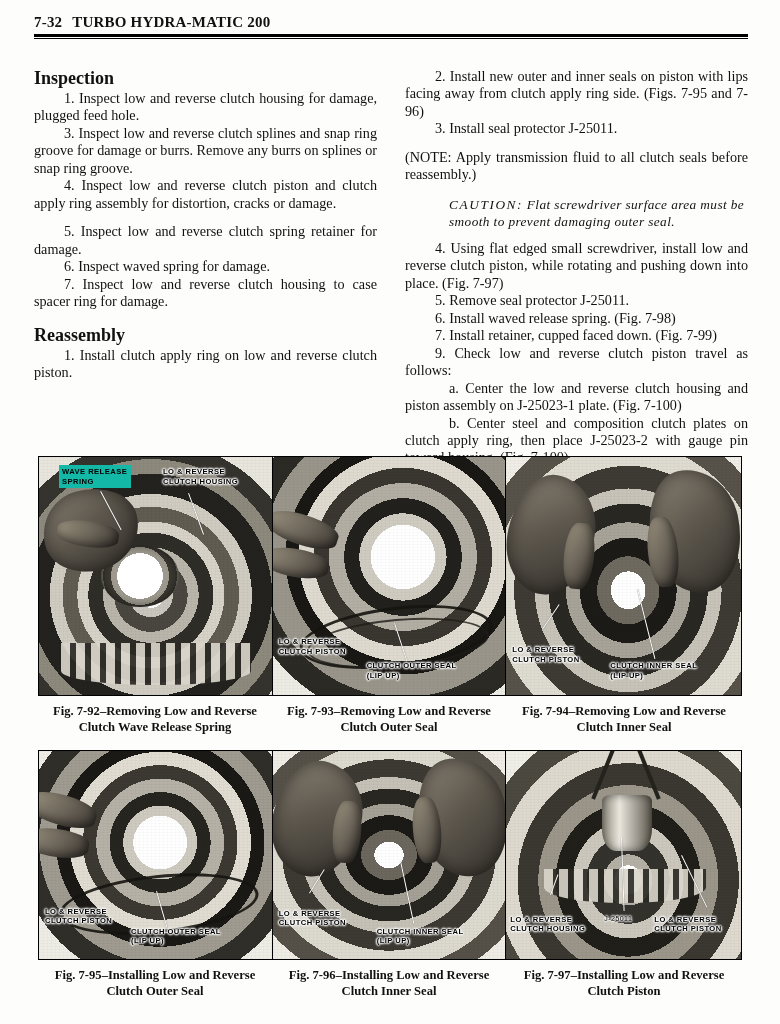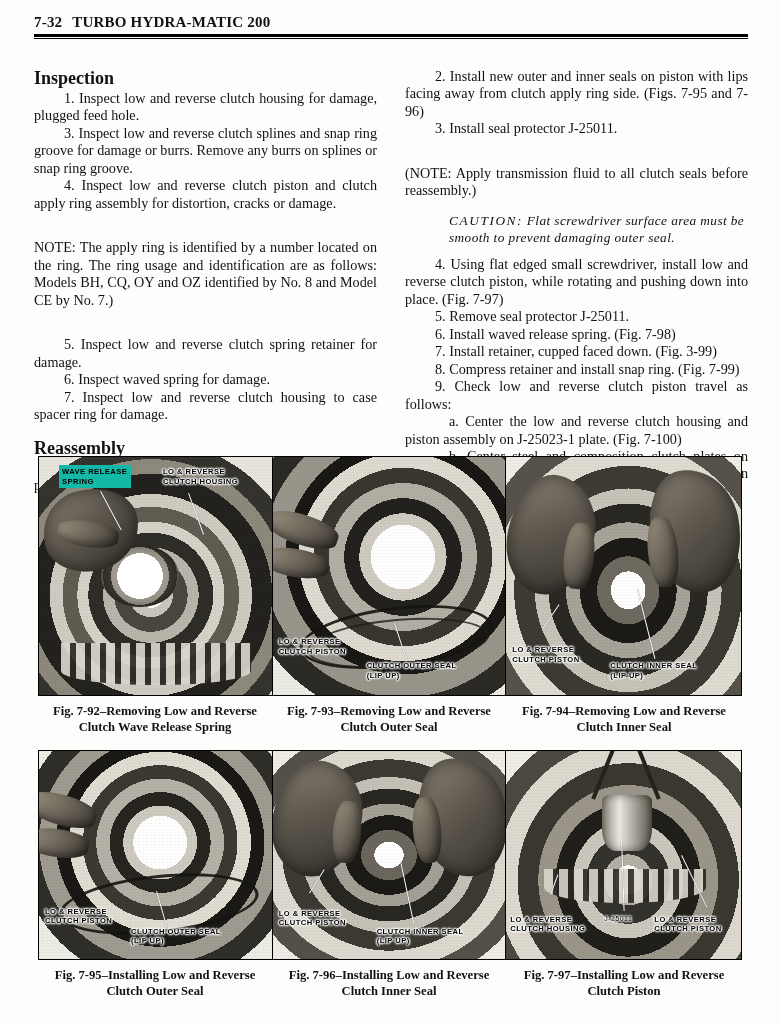--- a/index.html
+++ b/index.html
@@ -70,21 +70,21 @@
     margin: 0;
     font-size: 14.2px;
     line-height: 1.23;
     text-align: justify;
     font-family: "Liberation Serif", serif;
   }
   p.indent {
     text-indent: 30px;
   }
   p.gap-top {
-    margin-top: 27px;
+    margin-top: 11px;
   }
   p.hang {
     text-indent: 0;
   }
   p.subitem {
     text-indent: 44px;
   }
   .caution {
     margin: 12px 0 10px 0;
     padding-left: 44px;
@@ -221,40 +221,38 @@
     <div class="header-rule"></div>
   </div>
 
   <div class="columns">
 
     <div class="col">
       <div class="sec-head">Inspection</div>
       <p class="body indent">1. Inspect low and reverse clutch housing for damage, plugged feed hole.</p>
       <p class="body indent">3. Inspect low and reverse clutch splines and snap ring groove for damage or burrs. Remove any burrs on splines or snap ring groove.</p>
       <p class="body indent">4. Inspect low and reverse clutch piston and clutch apply ring assembly for distortion, cracks or damage.</p>
-      <p class="body hang gap-top">NOTE:  The apply ring is identified by a number located on the ring. The ring usage and identification are as follows: Models BH, CQ, OY and OZ identified by No. 8 and Model CE by No. 7.)</p>
       <p class="body indent gap-top">5. Inspect low and reverse clutch spring retainer for damage.</p>
       <p class="body indent">6. Inspect waved spring for damage.</p>
       <p class="body indent">7. Inspect low and reverse clutch housing to case spacer ring for damage.</p>
       <div class="sec-head" style="margin-top:14px;">Reassembly</div>
       <p class="body indent">1. Install clutch apply ring on low and reverse clutch piston.</p>
     </div>
 
     <div class="col">
       <p class="body indent">2. Install new outer and inner seals on piston with lips facing away from clutch apply ring side. (Figs. 7-95 and 7-96)</p>
       <p class="body indent">3. Install seal protector J-25011.</p>
       <p class="body hang gap-top">(NOTE:  Apply transmission fluid to all clutch seals before reassembly.)</p>
       <div class="caution">
         <span class="kw">CAUTION:</span><span> Flat screwdriver surface area must be smooth to prevent damaging outer seal.</span>
       </div>
       <p class="body indent">4. Using flat edged small screwdriver, install low and reverse clutch piston, while rotating and pushing down into place. (Fig. 7-97)</p>
       <p class="body indent">5. Remove seal protector J-25011.</p>
       <p class="body indent">6. Install waved release spring. (Fig. 7-98)</p>
-      <p class="body indent">7. Install retainer, cupped faced down. (Fig. 3-99)</p>
-      <p class="body indent">8. Compress retainer and install snap ring. (Fig. 7-99)</p>
+      <p class="body indent">7. Install retainer, cupped faced down. (Fig. 7-99)</p>
       <p class="body indent">9. Check low and reverse clutch piston travel as follows:</p>
       <p class="body subitem">a.   Center the low and reverse clutch housing and piston assembly on J-25023-1 plate. (Fig. 7-100)</p>
       <p class="body subitem">b.   Center steel and composition clutch plates on clutch apply ring, then place J-25023-2 with gauge pin toward housing. (Fig. 7-100)</p>
     </div>
   </div>
 
   <div class="figure-block">
 
     <div class="fig-row row1">
 

